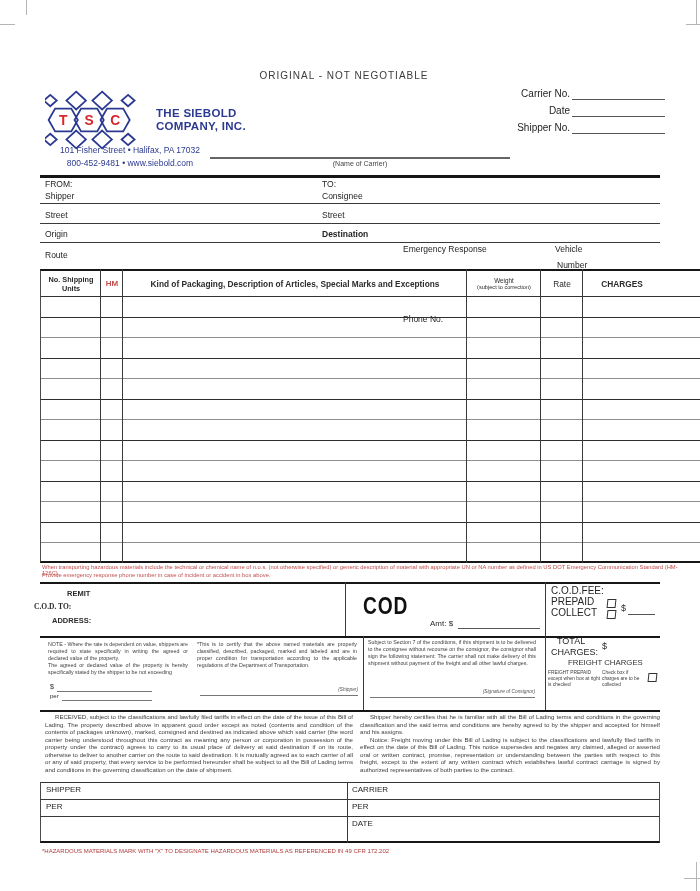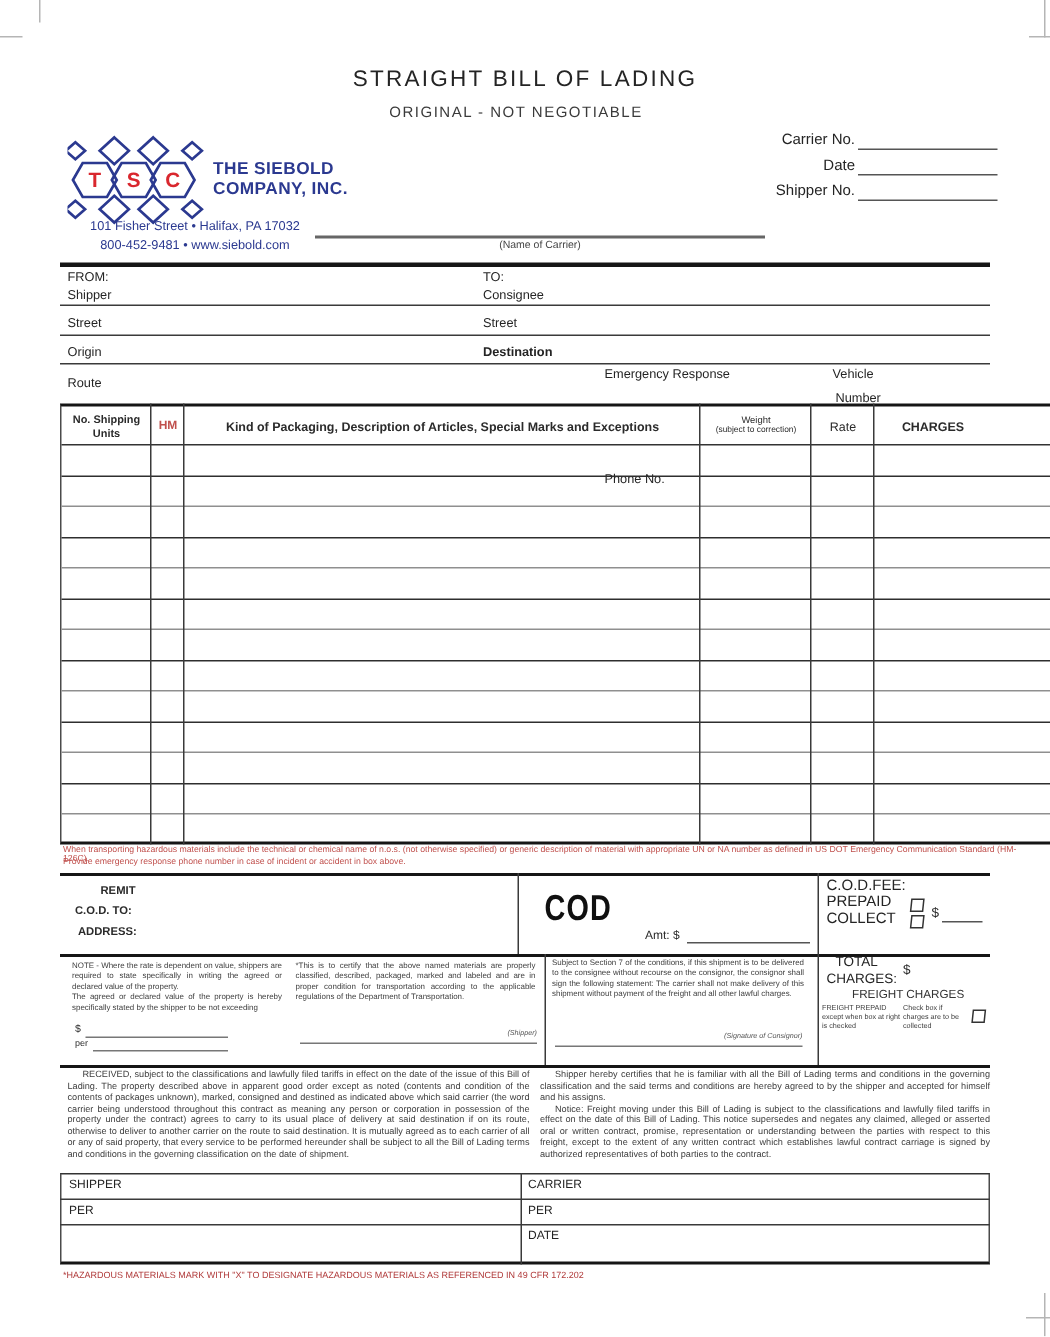--- a/index.html
+++ b/index.html
@@ -41,21 +41,20 @@
 
 <div class="page">
 
   <div class="crop" style="left:26px;top:0;width:1px;height:15px;"></div>
   <div class="crop" style="left:0;top:24px;width:15px;height:1px;"></div>
   <div class="crop" style="left:696px;top:0;width:1px;height:25px;"></div>
   <div class="crop" style="left:686px;top:24px;width:14px;height:1px;"></div>
   <div class="crop" style="left:684px;top:878px;width:16px;height:1px;"></div>
   <div class="crop" style="left:696px;top:862px;width:1px;height:29px;"></div>
 
-  <div class="abs title">STRAIGHT BILL OF LADING</div>
   <div class="abs subtitle">ORIGINAL - NOT NEGOTIABLE</div>
 
   <div class="abs" style="left:45px;top:90px;width:190px;height:60px;">
     <svg width="94" height="60" viewBox="0 0 115 74">
       <g fill="none" stroke="#2b3990" stroke-width="2.2" stroke-linejoin="miter">
 
         <path d="M38 2 L50 13 L38 24 L26 13 Z"></path>
         <path d="M70 2 L82 13 L70 24 L58 13 Z"></path>
         <path d="M6 6 L14 13 L6 20 L-2 13 Z"></path>
         <path d="M102 6 L110 13 L102 20 L94 13 Z"></path>
@@ -69,21 +68,21 @@
         <path d="M6 54 L14 61 L6 68 L-2 61 Z"></path>
         <path d="M102 54 L110 61 L102 68 L94 61 Z"></path>
       </g>
       <g font-family="Liberation Sans, sans-serif" font-size="17" font-weight="bold" fill="#d9272e" text-anchor="middle">
         <text x="22" y="43">T</text>
         <text x="54" y="43">S</text>
         <text x="86" y="43">C</text>
       </g>
     </svg>
   </div>
-  <div class="abs company" style="left:142px;top:107px;">
+  <div class="abs company" style="left:156px;top:107px;">
     <div>THE SIEBOLD</div>
     <div>COMPANY, INC.</div>
   </div>
   <div class="abs addr" style="left:35px;top:145px;">101 Fisher Street • Halifax, PA 17032</div>
   <div class="abs addr" style="left:35px;top:158px;">800-452-9481 • www.siebold.com</div>
 
   <div class="abs hfield-label" style="left:450px;top:88px;">Carrier No.</div>
   <div class="fill-line" style="left:572px;top:99px;width:93px;"></div>
   <div class="abs hfield-label" style="left:450px;top:105px;">Date</div>
   <div class="fill-line" style="left:572px;top:116px;width:93px;"></div>
@@ -151,21 +150,21 @@
   <div class="vline col-v" style="left:582px;"></div>
 
   <div class="abs" style="left:42px;top:564px;width:640px;font-size:5.8px;color:#c0504d;">When transporting hazardous materials include the technical or chemical name of  n.o.s. (not otherwise specified) or generic description of material with appropriate UN or NA number as defined in US DOT Emergency Communication Standard (HM-126C).</div>
   <div class="abs" style="left:42px;top:572px;width:500px;font-size:5.8px;color:#c0504d;">Provide emergency response phone number in case of incident or accident in box above.</div>
 
   <div class="hline thick" style="left:40px;top:582px;width:620px;"></div>
   <div class="vline" style="left:345px;top:582px;height:54px;"></div>
   <div class="vline" style="left:545px;top:582px;height:54px;"></div>
 
   <div class="abs" style="left:55px;top:589px;font-size:7.5px;font-weight:bold;padding-left:12px;">REMIT</div>
-  <div class="abs" style="left:50px;top:602px;font-size:7.5px;font-weight:bold;">C.O.D. TO:</div>
+  <div class="abs" style="left:34px;top:602px;font-size:7.5px;font-weight:bold;font-family:Liberation Serif, serif;">C.O.D. TO:</div>
   <div class="abs" style="left:52px;top:616px;font-size:7.5px;font-weight:bold;">ADDRESS:</div>
 
   <div class="abs stamp" style="left:363px;top:592px;">COD</div>
   <div class="abs" style="left:430px;top:619px;font-size:8px;">Amt: $</div>
   <div class="fill-line" style="left:458px;top:628px;width:82px;"></div>
 
   <div class="abs" style="left:551px;top:585px;font-size:10px;color:#242424;">C.O.D.FEE:</div>
   <div class="abs" style="left:551px;top:596px;font-size:10px;color:#242424;">PREPAID</div>
   <span class="checkbox abs" style="left:607px;top:599px;"></span>
   <div class="abs" style="left:551px;top:607px;font-size:10px;color:#242424;">COLLECT</div>

